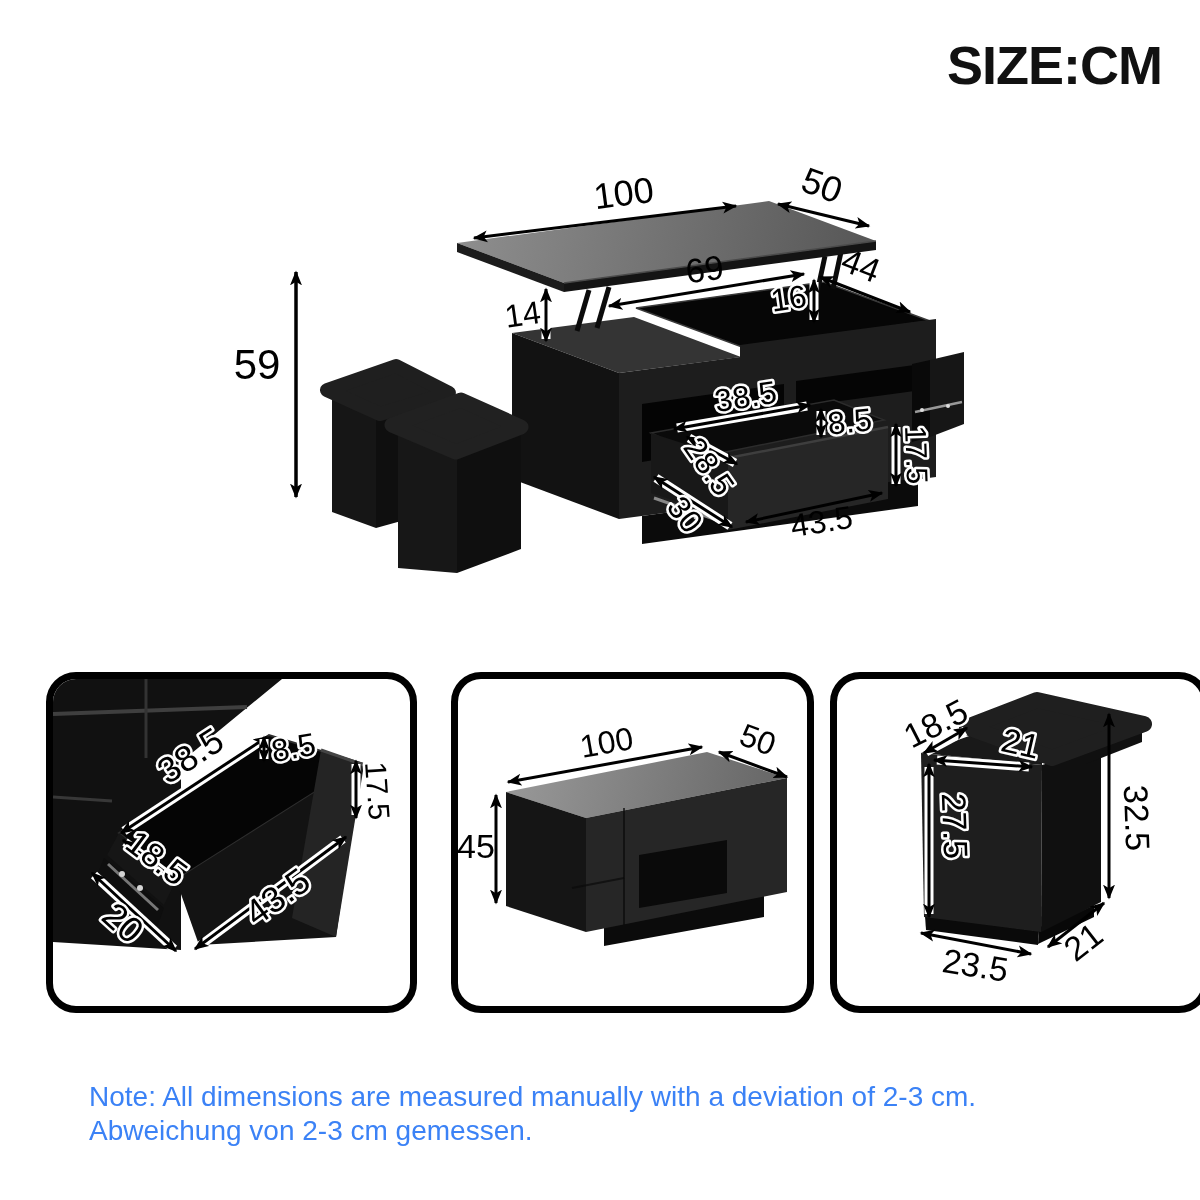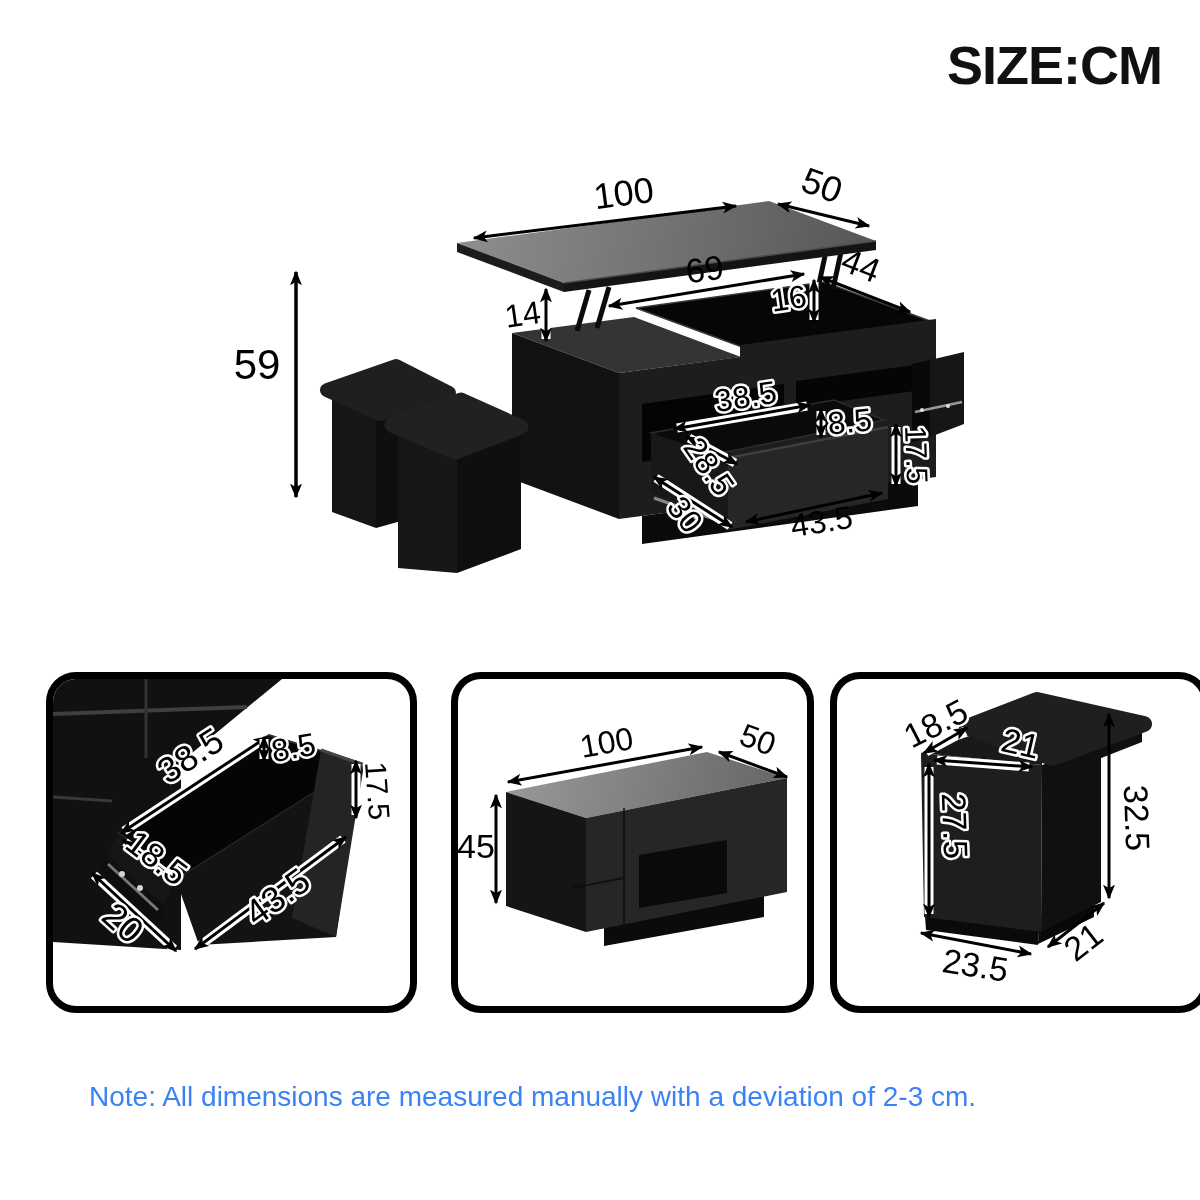--- a/index.html
+++ b/index.html
@@ -238,15 +238,16 @@
         <text class="t tw" x="928" y="826" font-size="34" transform="rotate(88 928 826)" dominant-baseline="middle">27.5</text>
         <text class="t" x="1110" y="818" font-size="34" transform="rotate(88 1110 818)" dominant-baseline="middle">32.5</text>
         <text class="t" x="951" y="968" font-size="34" transform="rotate(9 951 968)" dominant-baseline="middle">23.5</text>
         <text class="t" x="1061" y="944" font-size="34" transform="rotate(-38 1061 944)" dominant-baseline="middle">21</text>
       </g>
     </svg>
   </div>
 
   <div id="note">
     <div>Note: All dimensions are measured manually with a deviation of 2-3 cm.</div>
+    <div>Abweichung von 2-3 cm gemessen.</div>
   </div>
 
 </div>
 
 </body></html>

